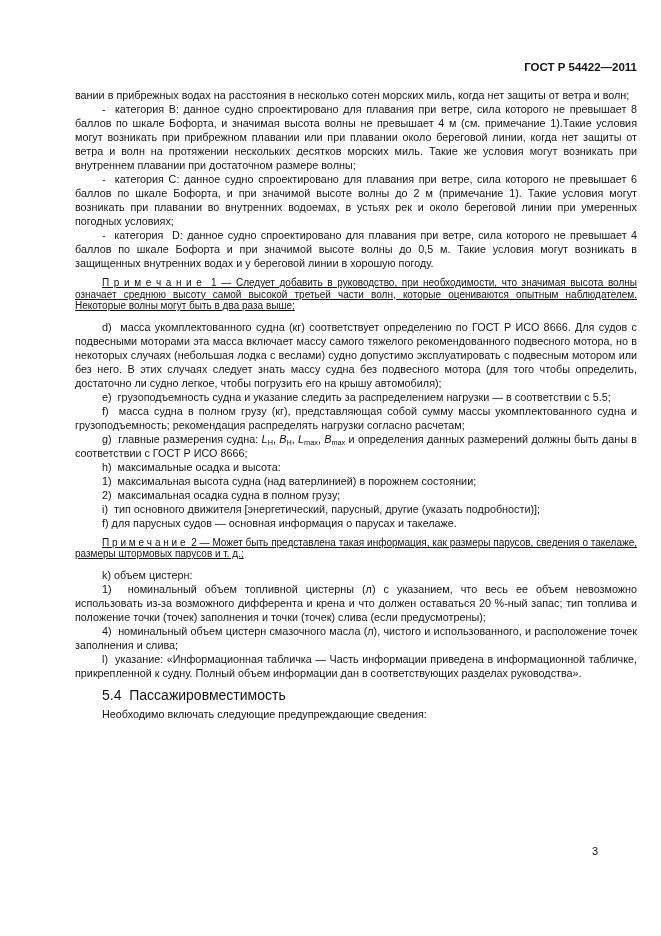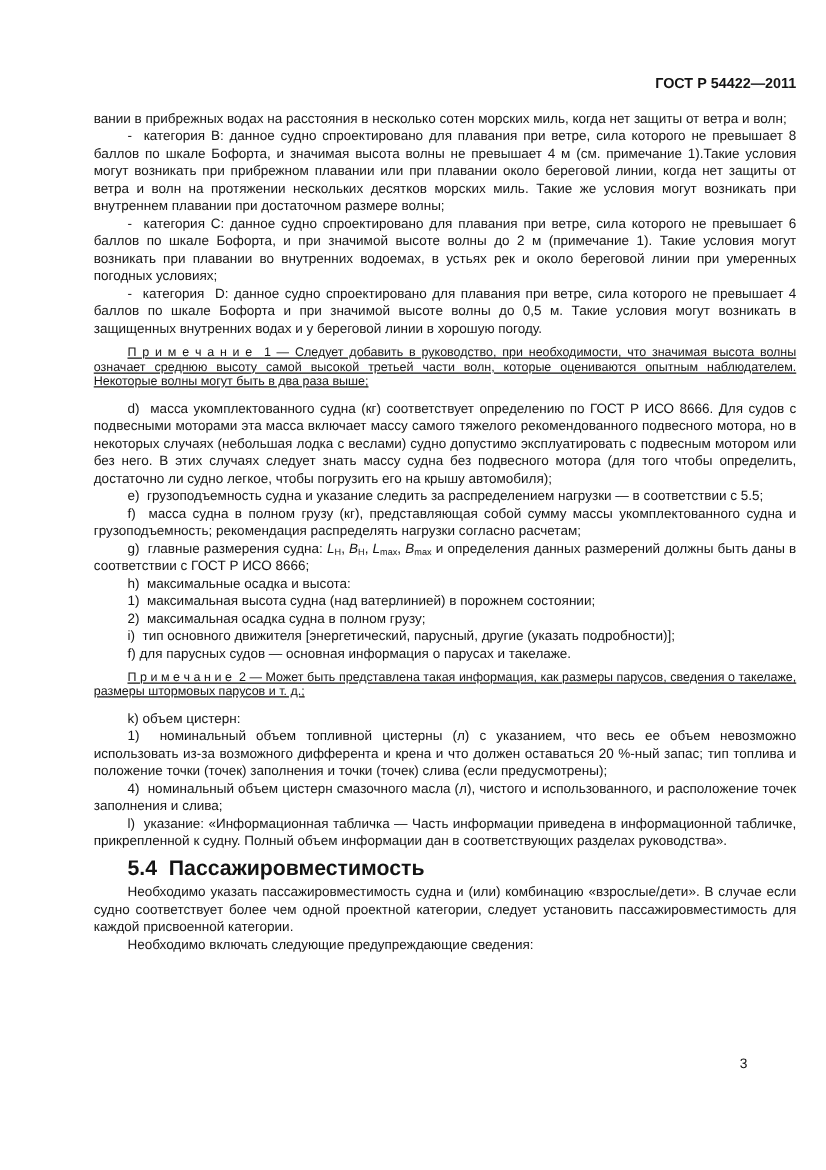--- a/index.html
+++ b/index.html
@@ -41,22 +41,22 @@
   }
   p.note {
     font-size: 10px;
     line-height: 11.6px;
     text-align: justify;
     text-indent: 27px;
     margin: 7px 0 8px 0;
     text-decoration: underline;
   }
   p.heading {
-    font-weight: bold;
-    font-size: 17px;
+    font-weight: normal;
+    font-size: 14px;
     line-height: 14px;
     text-indent: 27px;
     margin: 8px 0 5px 0;
   }
   .dim-sym {
     font-style: italic;
   }
   sub.dim-sub {
     font-size: 7.3px;
     line-height: 0;
@@ -101,19 +101,18 @@
 
     <p class="note">П р и м е ч а н и е&nbsp; 2 — Может быть представлена такая информация, как размеры парусов, сведения о такелаже, размеры штормовых парусов и т. д.;</p>
 
     <p class="para indent">k) объем цистерн:</p>
     <p class="para indent">1)&nbsp; номинальный объем топливной цистерны (л) с указанием, что весь ее объем невозможно использовать из-за возможного дифферента и крена и что должен оставаться 20 %-ный запас; тип топлива и положение точки (точек) заполнения и точки (точек) слива (если предусмотрены);</p>
     <p class="para indent">4)&nbsp; номинальный объем цистерн смазочного масла (л), чистого и использованного, и расположение точек заполнения и слива;</p>
     <p class="para indent">l)&nbsp; указание: «Информационная табличка — Часть информации приведена в информационной табличке, прикрепленной к судну. Полный объем информации дан в соответствующих разделах руководства».</p>
 
     <p class="heading">5.4&nbsp; Пассажировместимость</p>
 
-    <p class="para indent">Необходимо указать пассажировместимость судна и (или) комбинацию «взрослые/дети». В случае если судно соответствует более чем одной проектной категории, следует установить пассажировместимость для каждой присвоенной категории.</p>
     <p class="para indent">Необходимо включать следующие предупреждающие сведения:</p>
 
   </div>
 
   <div class="pagenum">3</div>
 </div>
 
 </body></html>

